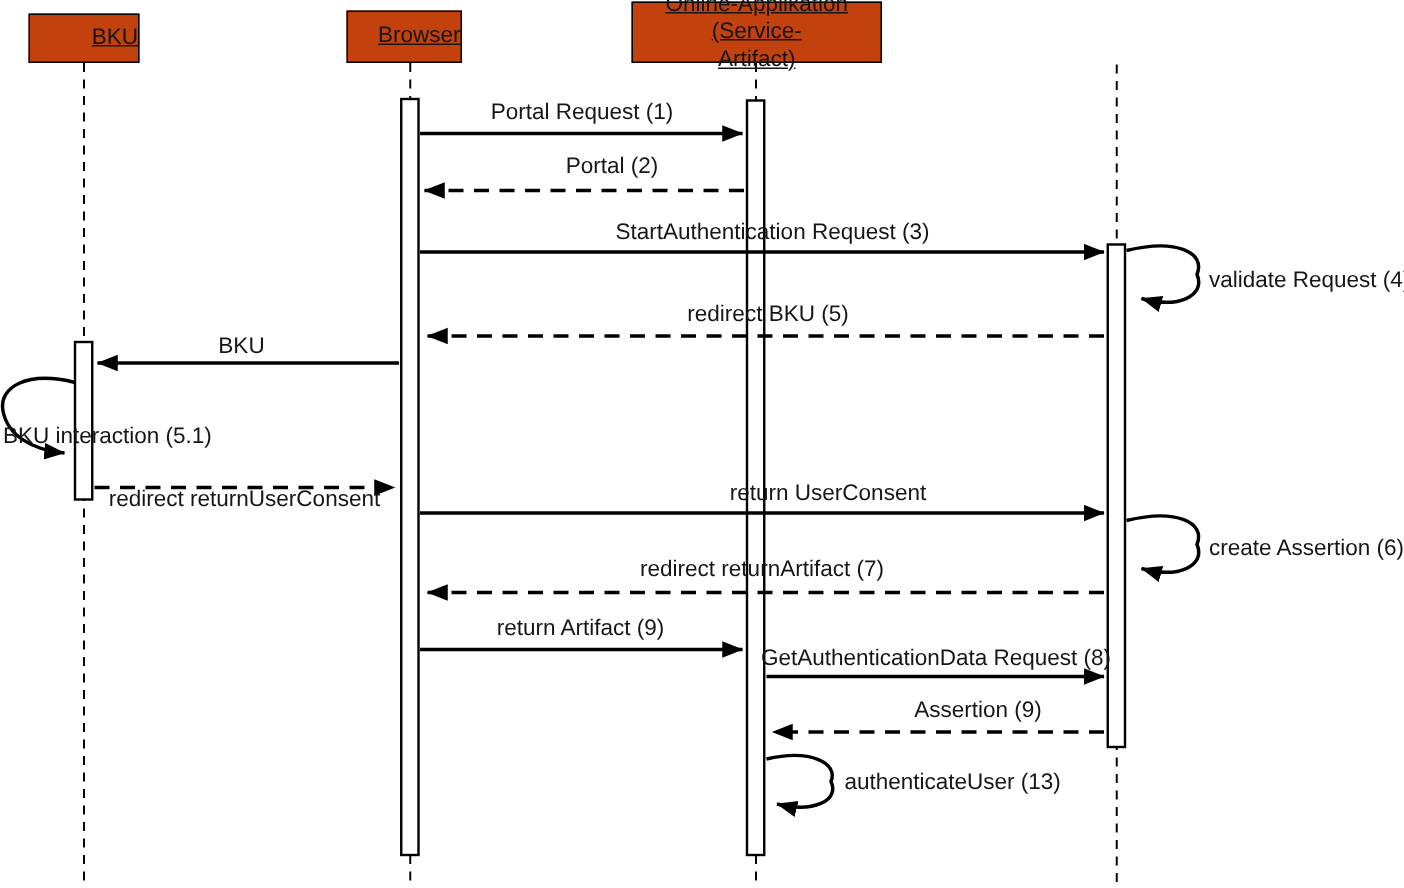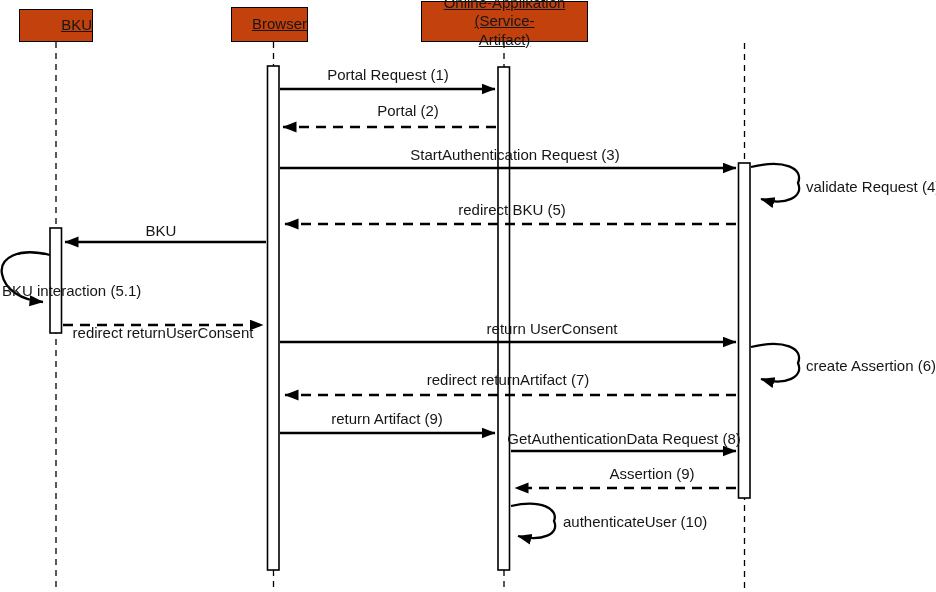--- a/index.html
+++ b/index.html
@@ -99,15 +99,15 @@
   <div class="msg-label centered" style="left:512px; top:202px;">redirect BKU (5)</div>
   <div class="msg-label centered" style="left:161px; top:223px;">BKU</div>
   <div class="msg-label" style="left:2px; top:271px;margin-top:12px;">BKU interaction (5.1)</div>
   <div class="msg-label centered" style="left:163px; top:305px;margin-top:20px;">redirect returnUserConsent</div>
   <div class="msg-label centered" style="left:508px; top:321px;margin-left:44px;">return UserConsent</div>
   <div class="msg-label" style="left:806px; top:358px;">create Assertion (6)</div>
   <div class="msg-label centered" style="left:508px; top:372px;">redirect returnArtifact (7)</div>
   <div class="msg-label centered" style="left:387px; top:411px;">return Artifact (9)</div>
   <div class="msg-label centered" style="left:624px; top:431px;">GetAuthenticationData Request (8)</div>
   <div class="msg-label centered" style="left:624px; top:466px;margin-left:28px;">Assertion (9)</div>
-  <div class="msg-label" style="left:563px; top:514px;">authenticateUser (10)</div>
+  <div class="msg-label" style="left:563px; top:514px;">authenticateUser (13)</div>
 
 </div>
 
 </body></html>

